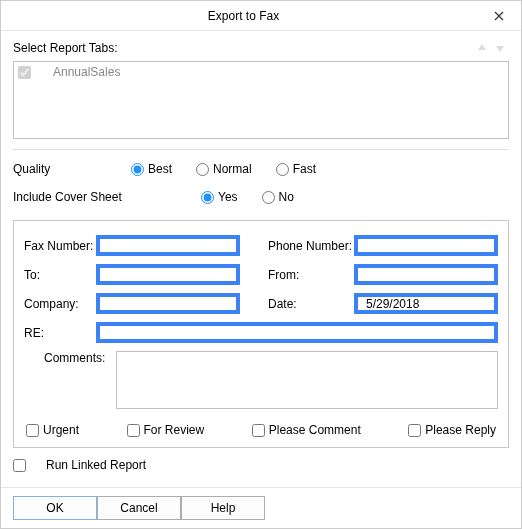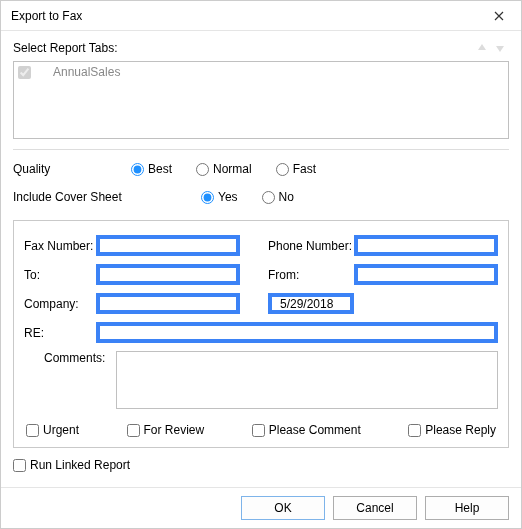--- a/index.html
+++ b/index.html
@@ -15,20 +15,21 @@
     display: flex;
     flex-direction: column;
   }
   .titlebar {
     height: 30px;
     display: flex;
     align-items: center;
     padding: 0 0 0 10px;
     border-bottom: 1px solid #e5e5e5;
     background: #fff;
+    text-align: center;
   }
   .titlebar .title { flex:1; }
   .titlebar .closebtn {
     width: 45px; height:100%;
     display:flex; align-items:center; justify-content:center;
     font-size: 14px;
   }
   .content {
     flex:1;
     padding: 8px 12px 12px 12px;
@@ -113,26 +114,26 @@
     display:flex;
     gap:23px;
     margin-top:14px;
     justify-content:space-between;
     padding:0 2px;
   }
   .chk { display:flex; align-items:center; gap:4px; }
   .chk input { margin:0; }
   .linked-row {
     margin-top:10px;
-    display:flex; align-items:center; gap:4px;
+    display:flex; align-items:center; gap:20px;
   }
   .footer {
     border-top:1px solid #e5e5e5;
     padding:8px 12px;
-    display:flex; justify-content:flex-end; gap:8px;
+    display:flex; 
   }
   .btn {
     min-width:84px; height:24px;
     border:1px solid #adadad;
     background:#fdfdfd;
     font:inherit;
     cursor:pointer;
   }
   .btn.primary { border-color:#7eb4ea; }
 </style>
@@ -215,20 +216,21 @@
 
       <label>To:</label>
       <input class="txt" value="" style="">
       <span class="spacer"></span>
       <label>From:</label>
       <input class="txt" value="" style="">
 
       <label>Company:</label>
       <input class="txt" value="" style="">
       <span class="spacer"></span>
+      <label>Date:</label>
       <input class="txt" value="5/29/2018" style="">
     </div>
 
     <div class="re-row">
       <label>RE:</label>
       <input class="txt" value="" style="">
     </div>
 
     <div class="comments-row">
       <label>Comments:</label>

